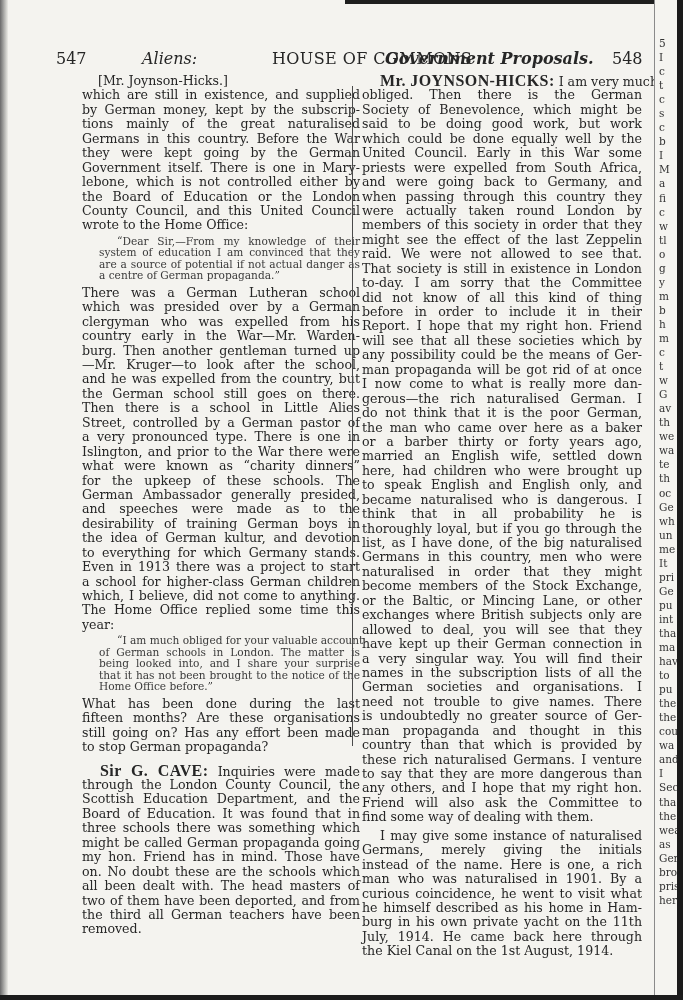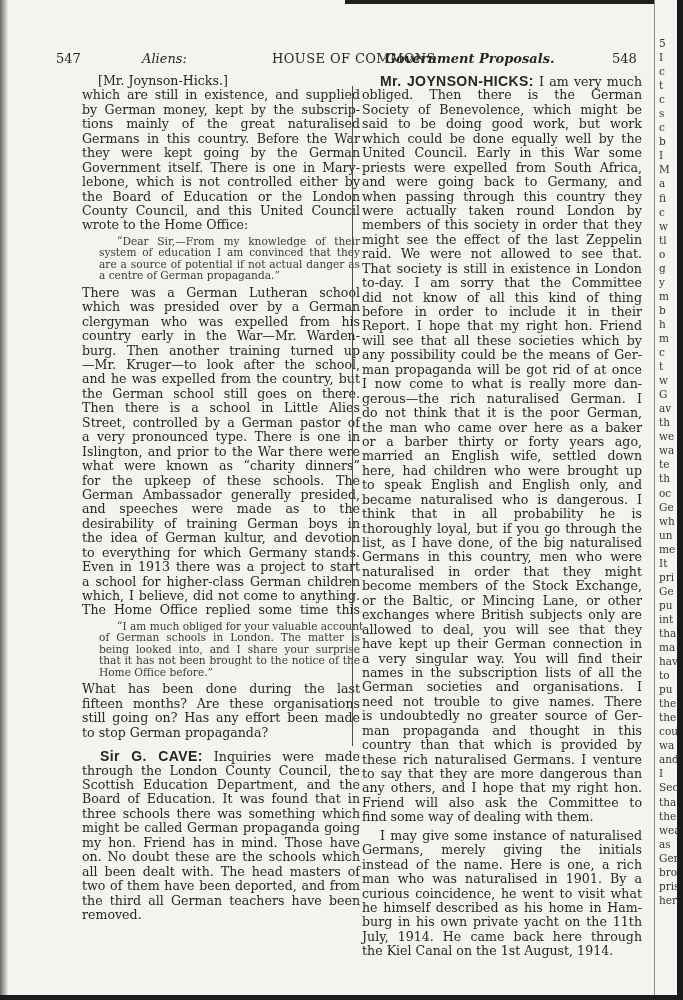--- a/index.html
+++ b/index.html
@@ -27,21 +27,21 @@
     position:absolute; left:4px; top:36px; width:60px;
     font-size:10.5px; line-height:14.05px; color:#333;
     white-space:nowrap;
   }
   .right-page .rstrip div { height:14.05px; }
   .right-black {
     position:absolute; left:677px; top:0; width:6px; height:1000px; background:#1a1a1a;
   }
   .header {
     position:absolute; top:51px; left:56px; width:570px; height:16px;
-    font-size:13px; line-height:16px;
+    font-size:16px; line-height:16px;
   }
   .header .pl { position:absolute; left:0; }
   .header .tl { position:absolute; left:86px; font-style:italic; }
   .header .tc { position:absolute; left:216px; letter-spacing:0.4px; }
   .header .tr { position:absolute; left:318px; font-style:italic; font-weight:bold;margin-left:11px; }
   .header .pr { position:absolute; left:532px;margin-left:24px; }
   .col {
     position:absolute; top:74px; width:278px;
     font-size:12.6px; line-height:14.45px; text-align:justify;
   }
@@ -49,21 +49,21 @@
   .col-right { left:362px; width:280px; }
   .divider {
     position:absolute; left:352px; top:86px; width:1px; height:660px; background:#4a4a4a;
   }
   p { margin:0; }
   .ln { display:block; text-align:justify; text-align-last:justify; height:14.45px; white-space:nowrap; }
   .ln.last { text-align-last:left; }
   .indent { padding-left:18px; }
   .quote { font-size:10.6px; line-height:11.5px; color:#3a3a3a; margin:3px 0 4px 17px; }
   .quote .ln { height:11.5px; }
-  .speaker { font-family:Liberation Sans, sans-serif; font-weight:bold; font-size:14px; letter-spacing:0.4px; }
+  .speaker { font-family:Liberation Serif, serif; font-weight:bold; font-size:16px; letter-spacing:0.4px; }
   .gap { height:9px; }
   .attrib { padding-left:16px; }
 </style>
 </head>
 <body>
 
 <div class="left-edge"></div>
 <div class="top-edge"></div>
 
 <div class="header">
@@ -92,39 +92,40 @@
       <span class="ln indent">“Dear Sir,—From my knowledge of their</span>
       <span class="ln">system of education I am convinced that they</span>
       <span class="ln">are a source of potential if not actual danger as</span>
       <span class="ln last">a centre of German propaganda.”</span>
     </p>
   <p>
       <span class="ln">There was a German Lutheran school</span>
       <span class="ln">which was presided over by a German</span>
       <span class="ln">clergyman who was expelled from his</span>
       <span class="ln">country early in the War—Mr. Warden-</span>
-      <span class="ln">burg. Then another training turned up</span>
+      <span class="ln">burg. Then another gentleman turned up</span>
       <span class="ln">—Mr. Kruger—to look after the school,</span>
       <span class="ln">and he was expelled from the country, but</span>
       <span class="ln">the German school still goes on there.</span>
       <span class="ln">Then there is a school in Little Alies</span>
       <span class="ln">Street, controlled by a German pastor of</span>
       <span class="ln">a very pronounced type. There is one in</span>
       <span class="ln">Islington, and prior to the War there were</span>
       <span class="ln">what were known as “charity dinners”</span>
       <span class="ln">for the upkeep of these schools. The</span>
       <span class="ln">German Ambassador generally presided,</span>
       <span class="ln">and speeches were made as to the</span>
       <span class="ln">desirability of training German boys in</span>
       <span class="ln">the idea of German kultur, and devotion</span>
       <span class="ln">to everything for which Germany stands.</span>
       <span class="ln">Even in 1913 there was a project to start</span>
       <span class="ln">a school for higher-class German children</span>
       <span class="ln">which, I believe, did not come to anything.</span>
       <span class="ln">The Home Office replied some time this</span>
+      <span class="ln last">year:</span>
     </p>
   <p class="quote">
       <span class="ln indent">“I am much obliged for your valuable account</span>
       <span class="ln">of German schools in London. The matter is</span>
       <span class="ln">being looked into, and I share your surprise</span>
       <span class="ln">that it has not been brought to the notice of the</span>
       <span class="ln last">Home Office before.”</span>
     </p>
   <p>
       <span class="ln">What has been done during the last</span>

